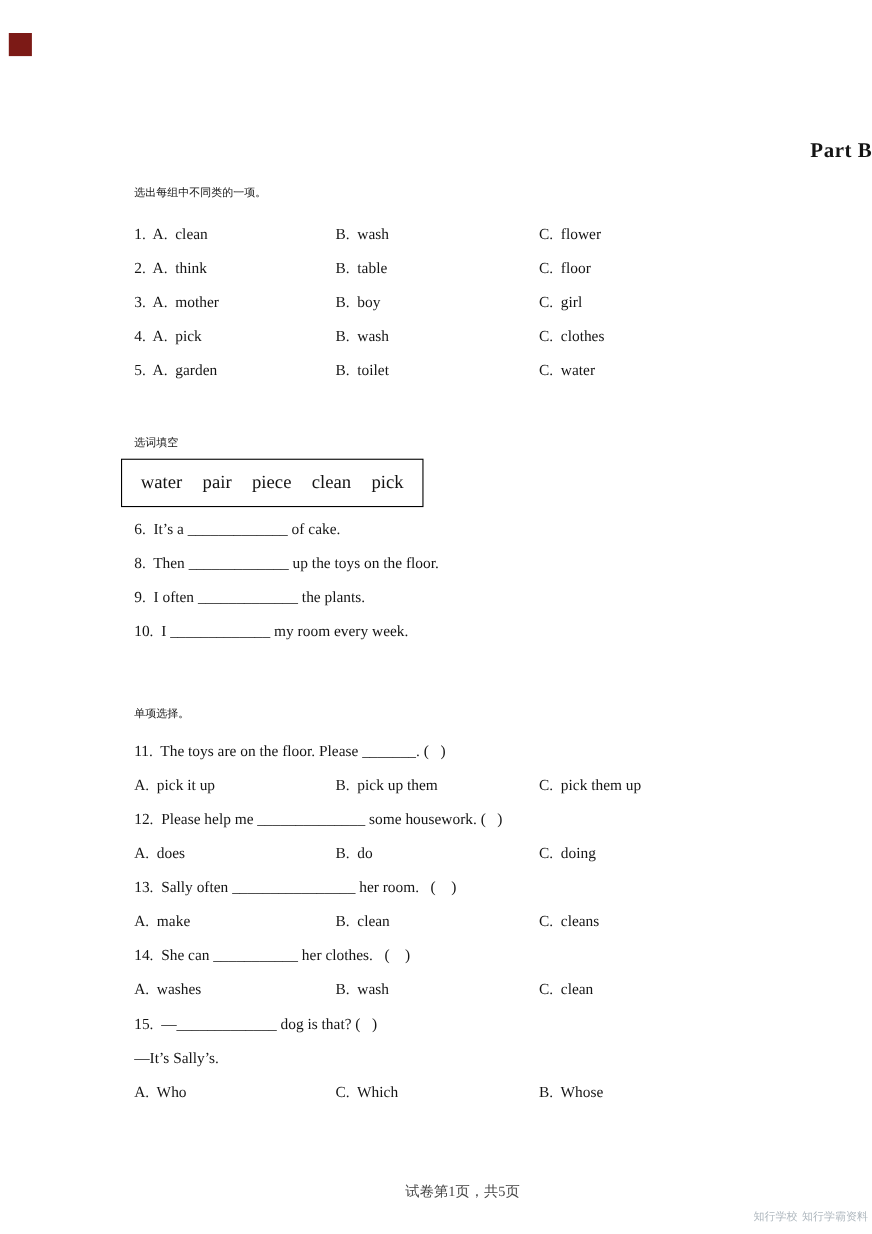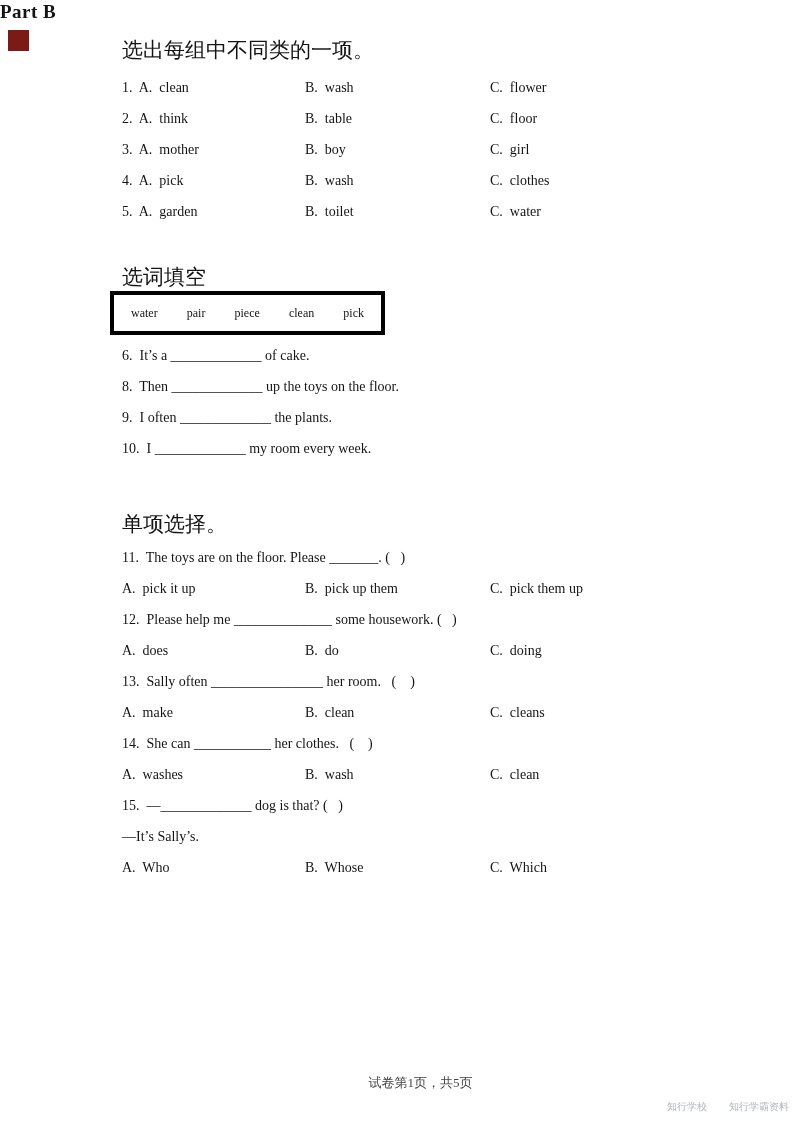--- a/index.html
+++ b/index.html
@@ -13,32 +13,33 @@
     color:#141414;
     overflow:hidden;
   }
   .logo{
     position:absolute;left:8px;top:30px;
     width:21px;height:21px;
     background:#7c1a16;
   }
   .title{
     margin:0;
-    text-align:left;
+    padding-top:126px;
+    text-align:right;
     font-size:19px;
     font-weight:bold;
     line-height:24px;
     letter-spacing:0.5px;
   }
   .content{
     margin-left:122px;
     margin-right:50px;
   }
   .instr{
-    font-size:21px;
+    font-size:10px;
     line-height:20px;
     white-space:pre-wrap;
   }
   .instr-classify{margin-top:16px;}
   .instr-fill{margin-top:40px;}
   .instr-choice{margin-top:50px;}
   .qgrid{
     display:grid;
     grid-template-columns:183px 185px 1fr;
     line-height:31px;
@@ -50,43 +51,43 @@
     line-height:31px;
     font-size:14px;
     white-space:pre-wrap;
   }
   .word-box{
     box-sizing:border-box;
     margin-top:4px;
     margin-left:-12px;
     width:275px;
     height:44px;
-    border:4px solid #000000;
+    border:1px solid #000000;
     display:flex;
     justify-content:space-between;
     align-items:center;
     padding:0 17px;
-    font-size:12px;
+    font-size:17px;
   }
   .fill-rows{margin-top:5px;}
   .choice-rows{margin-top:8px;}
   .footer{
     position:absolute;
     left:0;right:0;top:1074px;
     text-align:center;
     font-size:13px;
     color:#454545;
     line-height:18px;
     margin-left:48px;
   }
   .watermark{
     position:absolute;
     right:4px;top:1100px;
     display:flex;
-    gap:22px;
+    gap:4px;
     font-family:"Liberation Sans", sans-serif;
     font-size:10px;
     color:#aeb7be;
     filter:blur(0.3px);
     line-height:14px;
   }
 </style>
 </head>
 <body>
 
@@ -179,22 +180,22 @@
         <div class="qgrid">
           <span>A.  washes</span>
           <span>B.  wash</span>
           <span>C.  clean</span>
         </div>
 
         <div class="qrow">15.  —_____________ dog is that? (   )</div>
         <div class="qrow">—It’s Sally’s.</div>
         <div class="qgrid">
           <span>A.  Who</span>
+          <span>C.  Which</span>
           <span>B.  Whose</span>
-          <span>C.  Which</span>
         </div>
 
       </div>
     </div>
 
   </div>
 
   <div class="footer">试卷第1页，共5页</div>
 
   <div class="watermark">

